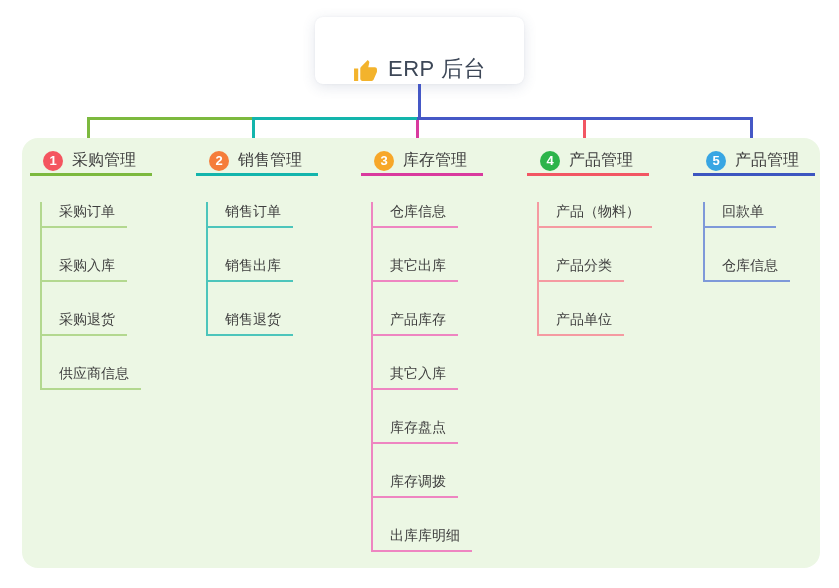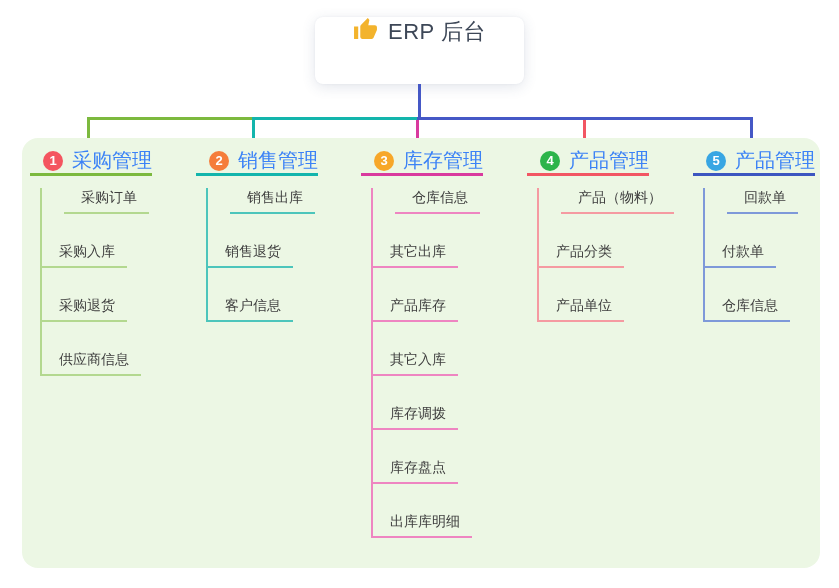--- a/index.html
+++ b/index.html
@@ -5,21 +5,21 @@
   * { margin:0; padding:0; box-sizing:border-box; }
   html,body { background:#ffffff; }
   body { font-family:"Liberation Sans","DejaVu Sans",sans-serif; }
   .canvas { position:relative; width:839px; height:588px; background:#ffffff; overflow:hidden; }
 
   
   .root-card {
     position:absolute; left:315px; top:17px; width:209px; height:67px;
     background:#ffffff; border-radius:8px;
     box-shadow:0 3px 14px rgba(60,80,120,0.14), 0 0 2px rgba(60,80,120,0.08);
-    display:flex; align-items:flex-start; justify-content:center; gap:10px;
+    display:flex; align-items:flex-end; justify-content:center; gap:10px;
   }
   .root-title { font-size:22px; color:#3d4757; font-weight:500; letter-spacing:0.5px; }
   .root-icon { width:25px; height:25px; display:inline-block; }
 
   
   .line { position:absolute; background:#888; }
 
   
   .panel {
     position:absolute; left:22px; top:138px; width:798px; height:430px;
@@ -30,25 +30,25 @@
   .branch { position:absolute; top:148px; width:122px; }
   .branch-header {
     display:flex; align-items:center; gap:9px; padding-left:13px; height:28px;
     border-bottom:3px solid var(--main); cursor:pointer;
   }
   .badge {
     width:20px; height:20px; border-radius:50%; background:var(--badge);
     color:#ffffff; font-size:13px; font-weight:bold; line-height:20px;
     text-align:center; flex:0 0 20px;
   }
-  .branch-label { font-size:20px; color:#3b82f6; font-weight:500; white-space:nowrap; }
+  .branch-label { font-size:16px; color:#404040; font-weight:500; white-space:nowrap; }
 
   .children { margin-left:10px; border-left:2px solid var(--light); }
   .child { display:block; margin-top:28px; }
-  .child:first-child { margin-top:12px;padding-left:22px; }
+  .child:first-child { margin-top:26px; }
   .child-label {
     display:inline-block; font-size:14px; line-height:16px; color:#3e3e3e;
     padding:0 12px 7px 17px; border-bottom:2px solid var(--light);
     white-space:nowrap; cursor:pointer;
   }
 </style>
 </head>
 <body>
 
 <div class="canvas">
@@ -86,38 +86,38 @@
       <div class="child"><span class="child-label">供应商信息</span></div>
     </div>
   </div>
 
   <div class="branch" style="left: 196px; --main: #13b5ac; --light: #4cc5bb; --badge: #f57d3a;">
     <div class="branch-header">
       <span class="badge">2</span>
       <span class="branch-label">销售管理</span>
     </div>
     <div class="children">
+      <div class="child"><span class="child-label">销售订单</span></div>
       <div class="child"><span class="child-label">销售出库</span></div>
       <div class="child"><span class="child-label">销售退货</span></div>
-      <div class="child"><span class="child-label">客户信息</span></div>
     </div>
   </div>
 
   <div class="branch" style="left: 361px; --main: #d93a9e; --light: #ee85c1; --badge: #f7a729;">
     <div class="branch-header">
       <span class="badge">3</span>
       <span class="branch-label">库存管理</span>
     </div>
     <div class="children">
       <div class="child"><span class="child-label">仓库信息</span></div>
       <div class="child"><span class="child-label">其它出库</span></div>
       <div class="child"><span class="child-label">产品库存</span></div>
       <div class="child"><span class="child-label">其它入库</span></div>
+      <div class="child"><span class="child-label">库存盘点</span></div>
       <div class="child"><span class="child-label">库存调拨</span></div>
-      <div class="child"><span class="child-label">库存盘点</span></div>
       <div class="child"><span class="child-label">出库库明细</span></div>
     </div>
   </div>
 
   <div class="branch" style="left: 527px; --main: #f25663; --light: #f59aa1; --badge: #2db44a;">
     <div class="branch-header">
       <span class="badge">4</span>
       <span class="branch-label">产品管理</span>
     </div>
     <div class="children">
@@ -127,18 +127,17 @@
     </div>
   </div>
 
   <div class="branch" style="left: 693px; --main: #3c56c0; --light: #7e99d9; --badge: #38a6e3;">
     <div class="branch-header">
       <span class="badge">5</span>
       <span class="branch-label">产品管理</span>
     </div>
     <div class="children">
       <div class="child"><span class="child-label">回款单</span></div>
-      <div class="child"><span class="child-label">付款单</span></div>
       <div class="child"><span class="child-label">仓库信息</span></div>
     </div>
   </div>
 
 </div>
 
 </body></html>

